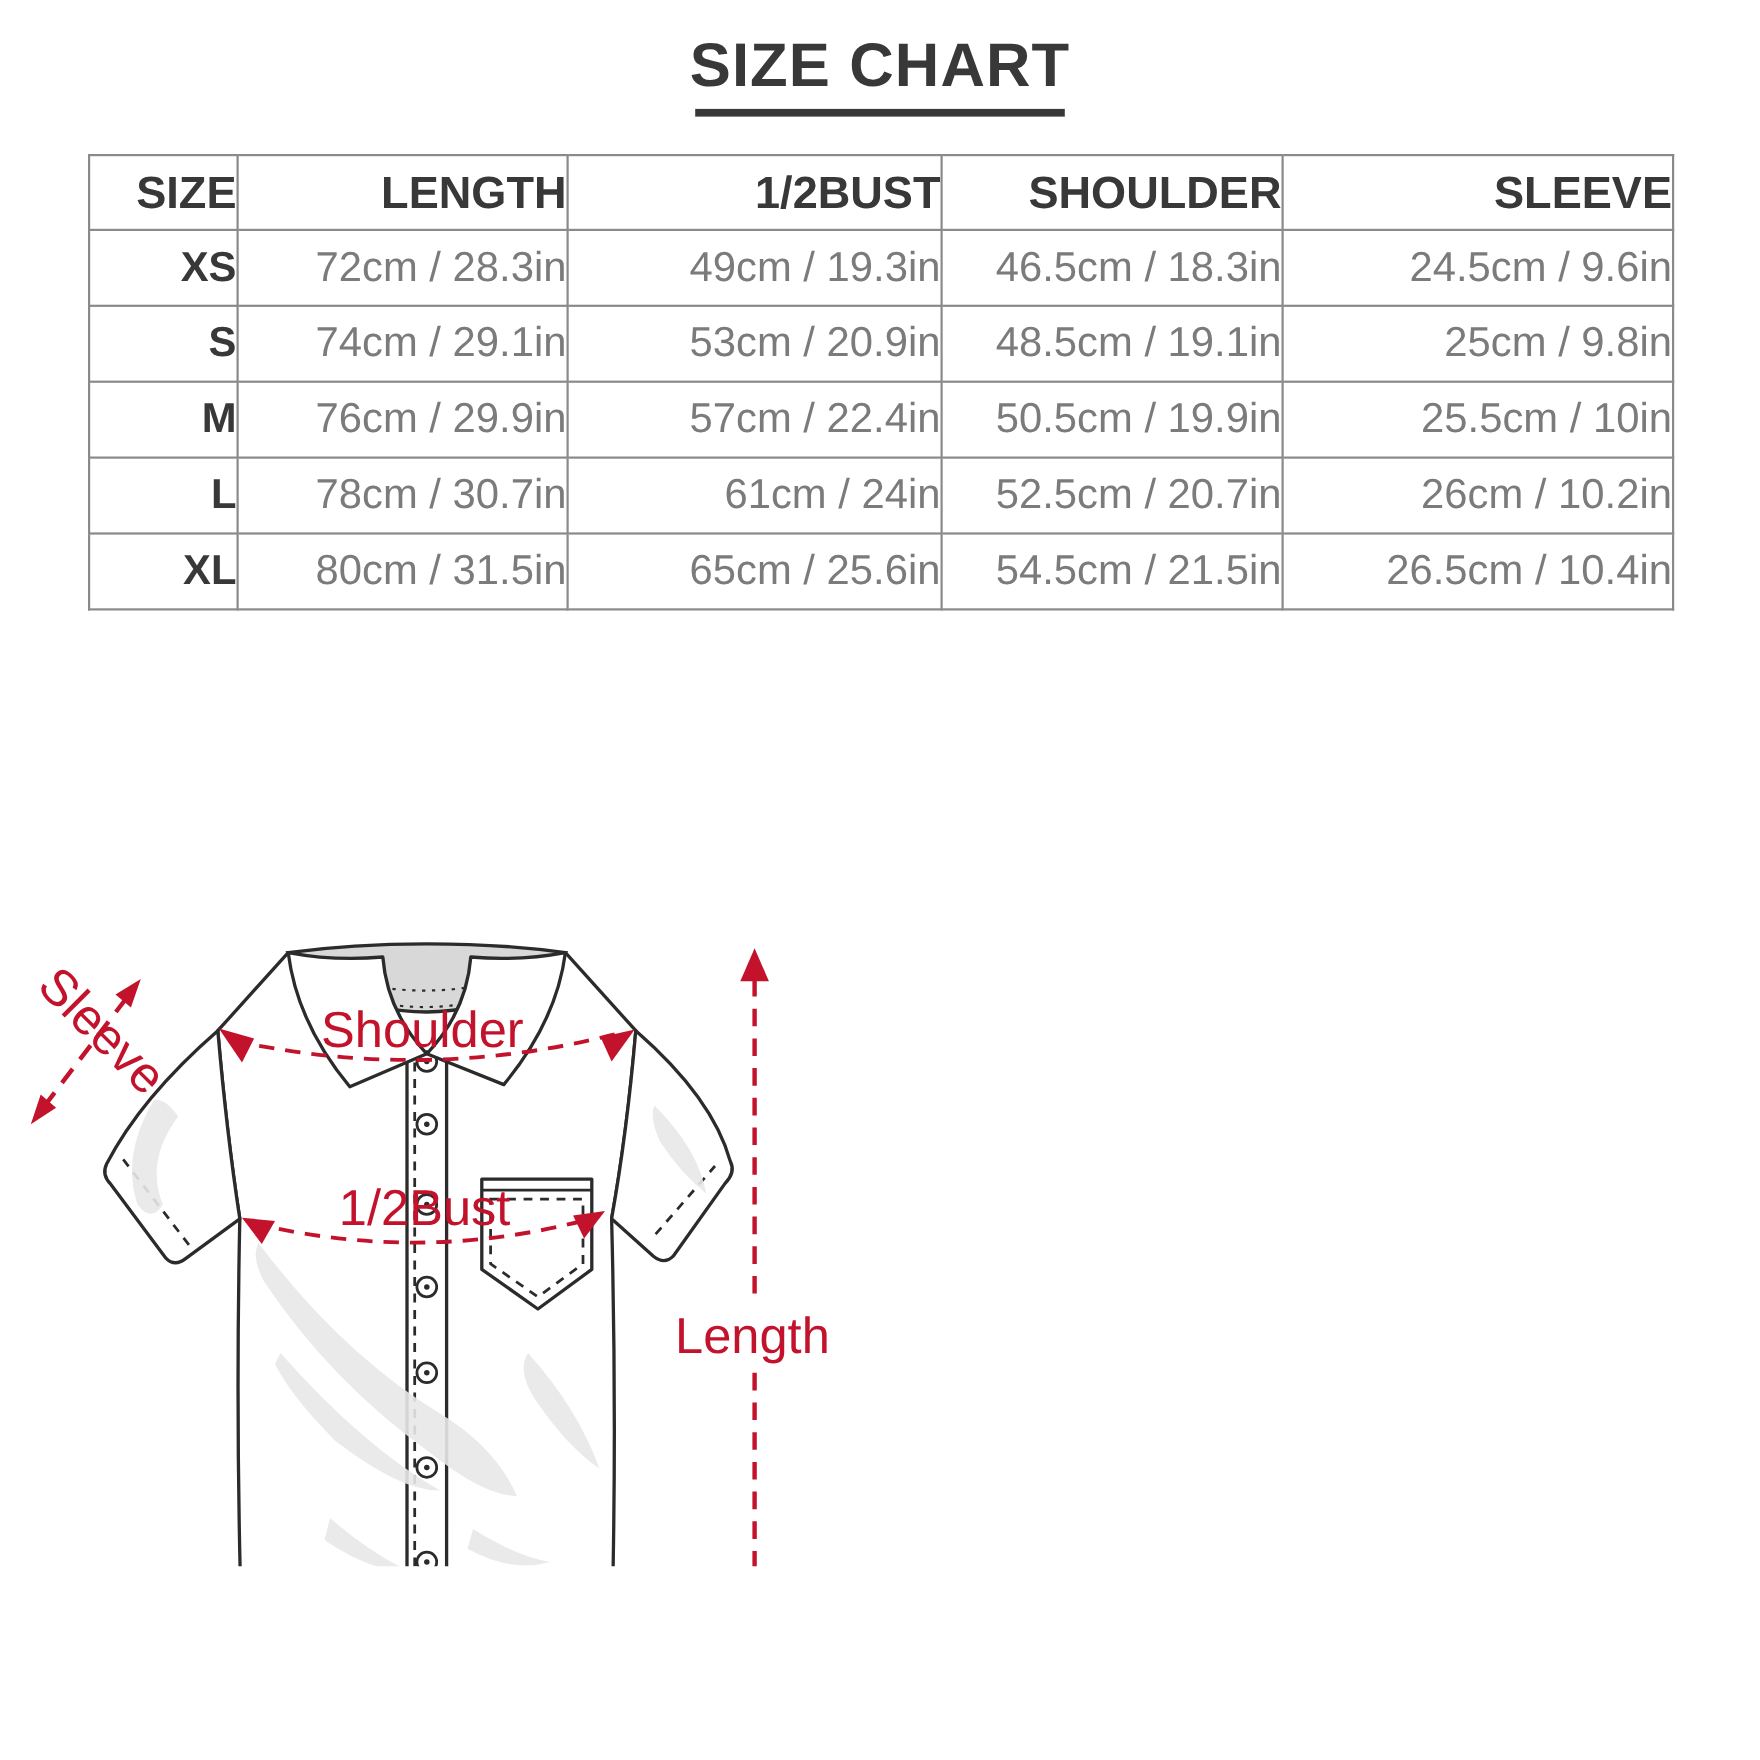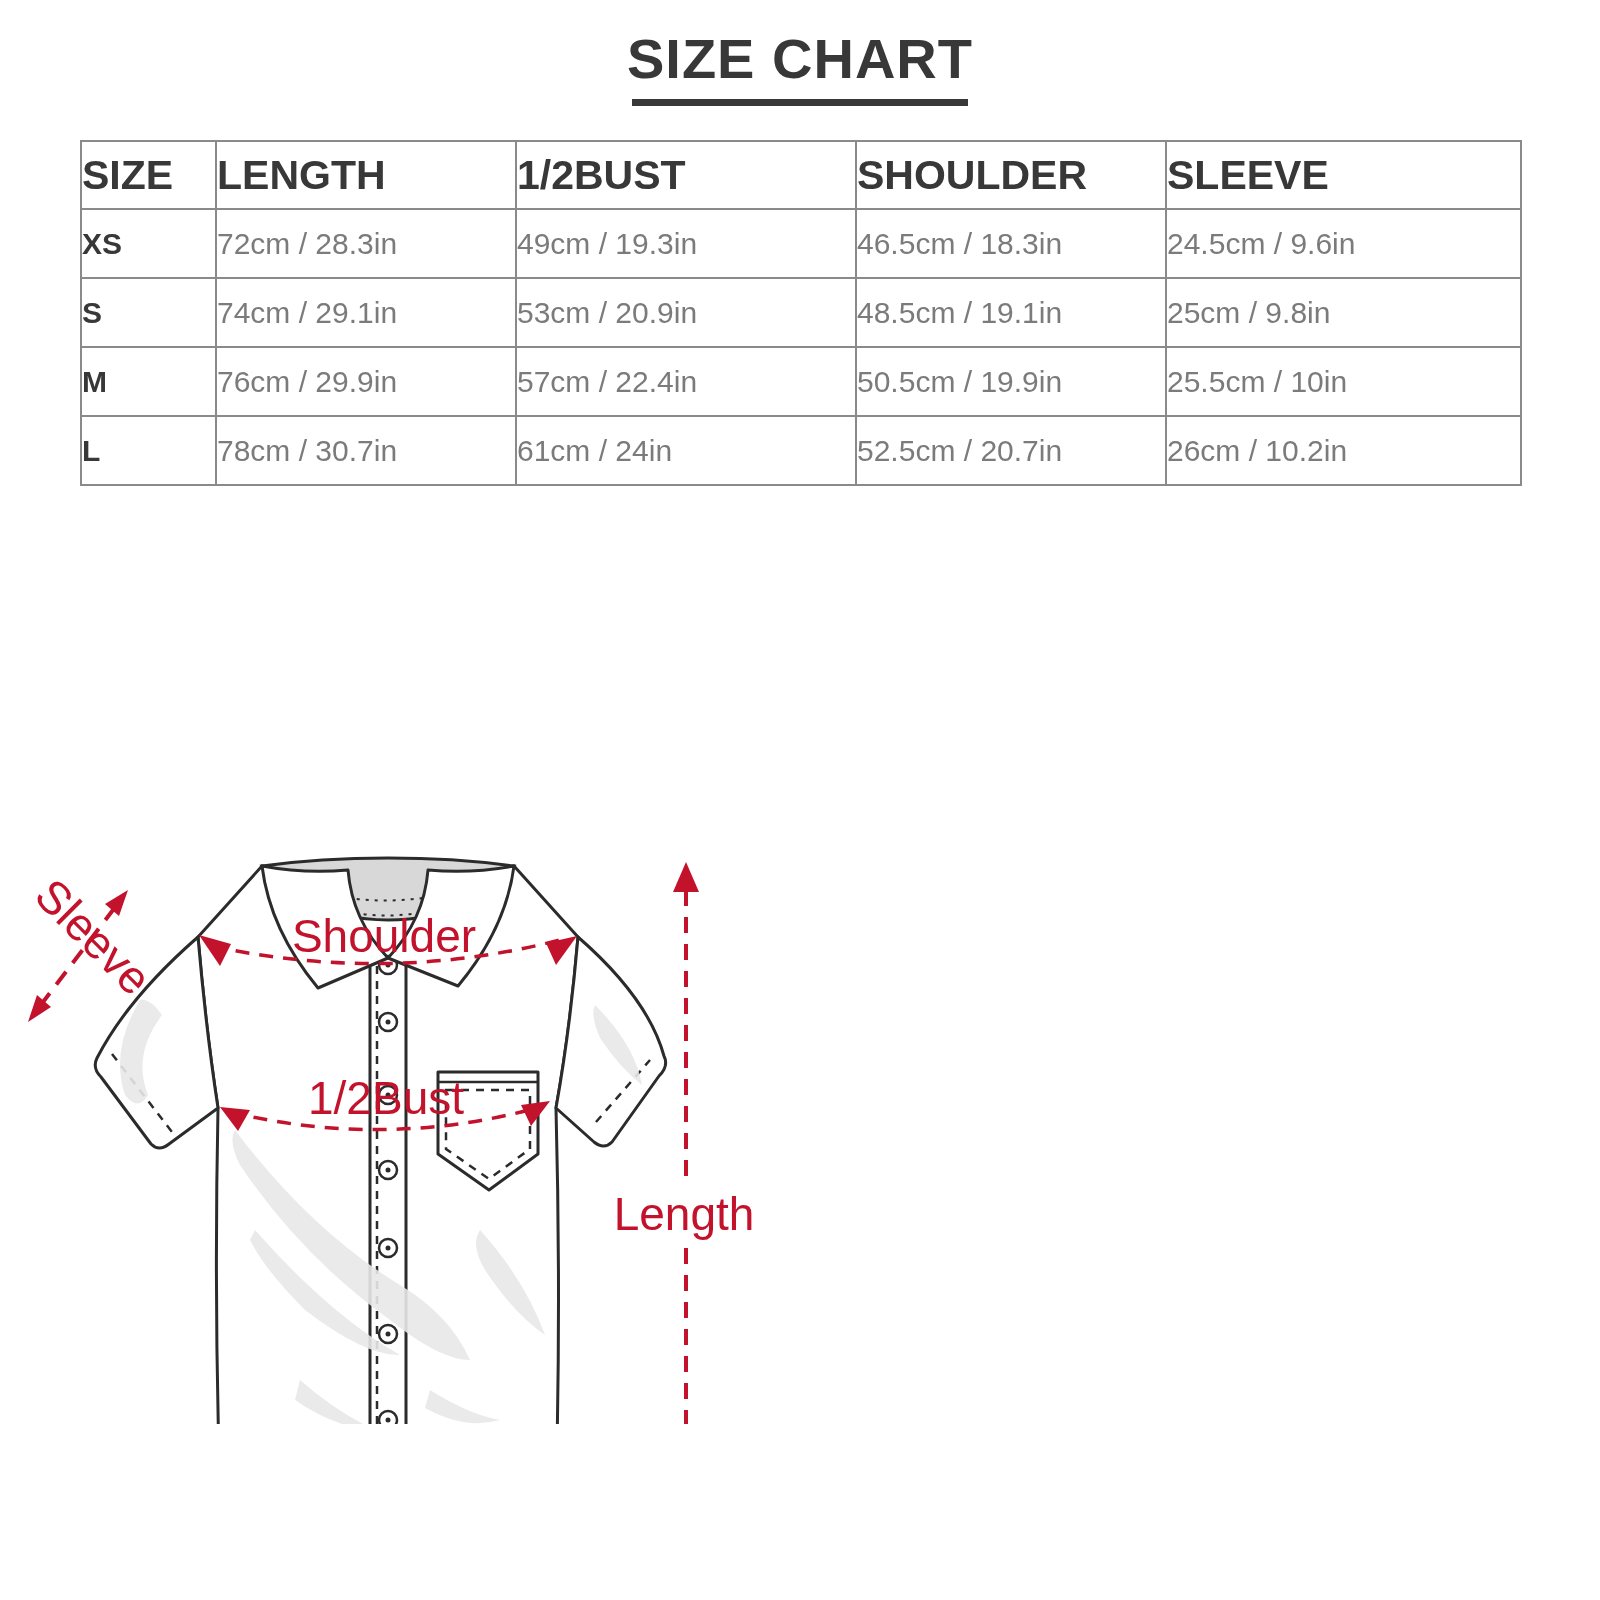--- a/index.html
+++ b/index.html
@@ -6,23 +6,23 @@
   .canvas{position:relative;width:1600px;height:1424px;background:#ffffff;overflow:hidden;
           font-family:"Liberation Sans",sans-serif;}
 
   
   .page-title{position:absolute;top:26px;left:0;width:100%;text-align:center;
               font-size:56px;font-weight:bold;letter-spacing:1px;color:var(--ink);}
   .title-underline{position:absolute;top:99px;left:632px;width:336px;height:7px;background:var(--ink);}
 
   
   .size-table{position:absolute;left:80px;top:140px;width:1440px;border-collapse:collapse;table-layout:fixed;}
-  .size-table th,.size-table td{border:2px solid var(--border_gray);text-align:left;vertical-align:middle;padding:0;}
+  .size-table th,.size-table td{border:2px solid var(--border_gray);text-align:right;vertical-align:middle;padding:0;}
   .size-table th{height:66px;font-size:41px;font-weight:bold;color:var(--ink);}
-  .size-table td{height:67px;font-size:30px;color:var(--cell_text);}
+  .size-table td{height:67px;font-size:38px;color:var(--cell_text);}
   .size-table td.size{font-weight:bold;color:var(--ink);}
 
   
   .shirt-svg{position:absolute;left:0;top:800px;width:770px;height:800px;}
   .stroke3{fill:#ffffff;stroke:var(--line_ink);stroke-width:3;stroke-linejoin:round;}
   .grayfill{fill:var(--collar_gray);stroke:var(--line_ink);stroke-width:3;}
   .hemfill{fill:var(--hem_gray);stroke:var(--line_ink);stroke-width:3;}
   .thin{fill:none;stroke:var(--line_ink);stroke-width:2.5;}
   .stitch{fill:none;stroke:var(--line_ink);stroke-width:2.5;stroke-dasharray:8 7;}
   .hatch{fill:none;stroke:var(--line_ink);stroke-width:2;stroke-dasharray:3 6;}
@@ -83,20 +83,27 @@
       <td>50.5cm / 19.9in</td>
       <td>25.5cm / 10in</td>
     </tr>
     <tr>
       <td class="size">L</td>
       <td>78cm / 30.7in</td>
       <td>61cm / 24in</td>
       <td>52.5cm / 20.7in</td>
       <td>26cm / 10.2in</td>
     </tr>
+    <tr>
+      <td class="size">XL</td>
+      <td>80cm / 31.5in</td>
+      <td>65cm / 25.6in</td>
+      <td>54.5cm / 21.5in</td>
+      <td>26.5cm / 10.4in</td>
+    </tr>
   </tbody>
     </table>
 
   <svg class="shirt-svg" viewBox="0 0 770 800" xmlns="http://www.w3.org/2000/svg">
 
     <g>
       <path class="stroke3" d="M198,137 L262,66 Q388,92 514,66 L578,137 Q570,230 556,308 Q561,500 556,688 Q388,714 220,688 Q214,500 218,308 Q206,230 198,137 Z"></path>
     </g>
 
     <g>

